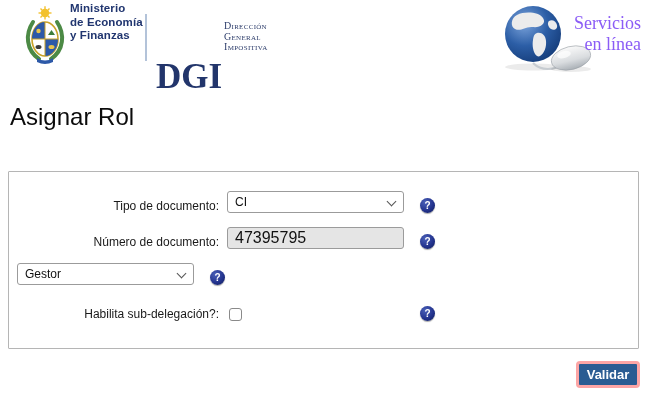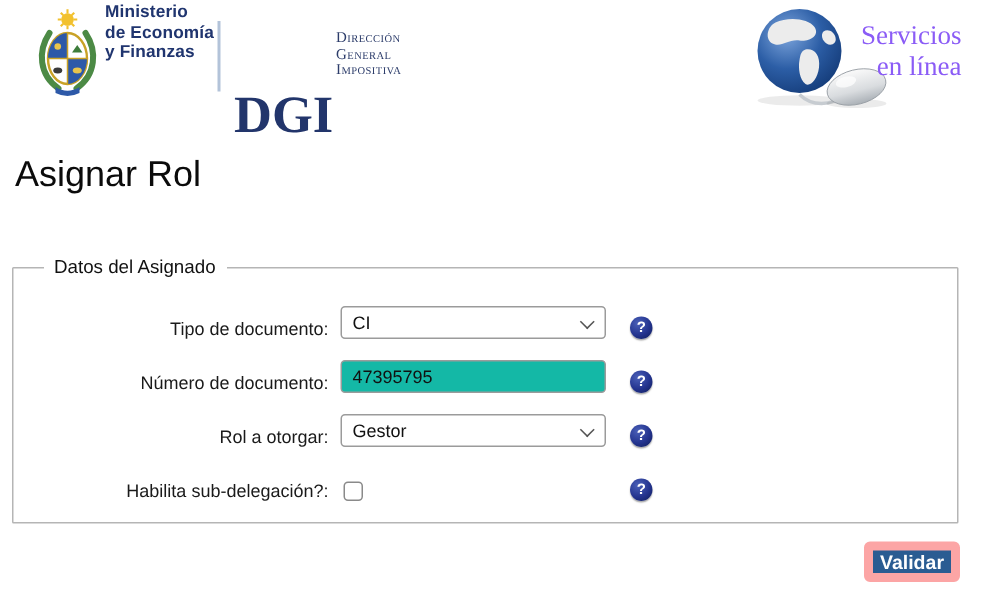--- a/index.html
+++ b/index.html
@@ -68,41 +68,41 @@
     font-family:"Liberation Sans","DejaVu Sans",sans-serif;
   }
   .select-wrap::after {
     content:""; position:absolute; right:9px; top:7px;
     width:6px; height:6px;
     border-right:1.4px solid #555; border-bottom:1.4px solid #555;
     transform:rotate(45deg); pointer-events:none;
   }
   input.ctl-text {
     width:177px; height:22px; padding:0 7px;
-    font-size:12px; color:#111;
-    border:1px solid #9b9b9b; border-radius:3px; background:#14b8a6;
+    font-size:16px; color:#111;
+    border:1px solid #9b9b9b; border-radius:3px; background:#e5e5e5;
     font-family:"Liberation Sans","DejaVu Sans",sans-serif;
   }
   input.ctl-check {
     appearance:none; -webkit-appearance:none;
     width:13px; height:13px; margin-left:2px;
     border:1px solid #8a8a8a; border-radius:3px; background:#fff;
   }
   .help-icon {
     margin-left:16px; width:15px; height:15px; border-radius:50%;
     background:radial-gradient(circle at 35% 30%, #4a60b8 0%, #24348f 55%, #0d1a55 100%);
     color:#fff; font-size:10px; font-weight:bold;
     display:flex; align-items:center; justify-content:center;
     box-shadow:0 1px 1px rgba(0,0,0,0.35);
   }
 
   
   .validar-btn {
     position:absolute; left:576px; top:361px; width:64px; height:27px;
-    background:#2a5c92; border:6px solid #fca5a5; border-radius:4px;
+    background:#2a5c92; border:3px solid #fca5a5; border-radius:4px;
     color:#ffffff; font-size:13px; font-weight:bold;
     font-family:"Liberation Sans","DejaVu Sans",sans-serif;
     display:flex; align-items:center; justify-content:center; cursor:pointer;
   }
 </style>
 </head>
 <body>
 
 <div>
 
@@ -182,21 +182,20 @@
 
   <div class="services-text">
     <div>Servicios</div>
     <div>en línea</div>
   </div>
 </div>
 
 <div class="page-title">Asignar Rol</div>
 
 <fieldset class="asignado">
-  <legend>Datos del Asignado</legend>
 
   <div class="rows">
 
     <div class="form-row">
       <label class="row-label">Tipo de documento:</label>
       <span class="control-slot">
         <span class="select-wrap">
           <select class="ctl">
             <option>CI</option>
           </select>
@@ -207,21 +206,20 @@
 
     <div class="form-row">
       <label class="row-label">Número de documento:</label>
       <span class="control-slot">
         <input class="ctl-text" type="text" value="47395795" style="">
       </span>
       <span class="help-icon">?</span>
     </div>
 
     <div class="form-row">
-      <label class="row-label">Rol a otorgar:</label>
       <span class="control-slot">
         <span class="select-wrap">
           <select class="ctl">
             <option>Gestor</option>
           </select>
         </span>
       </span>
       <span class="help-icon">?</span>
     </div>
 

